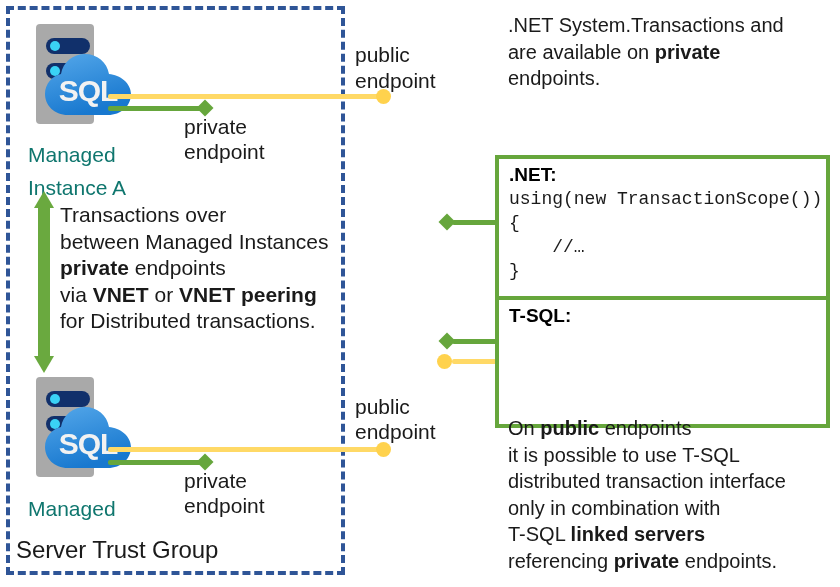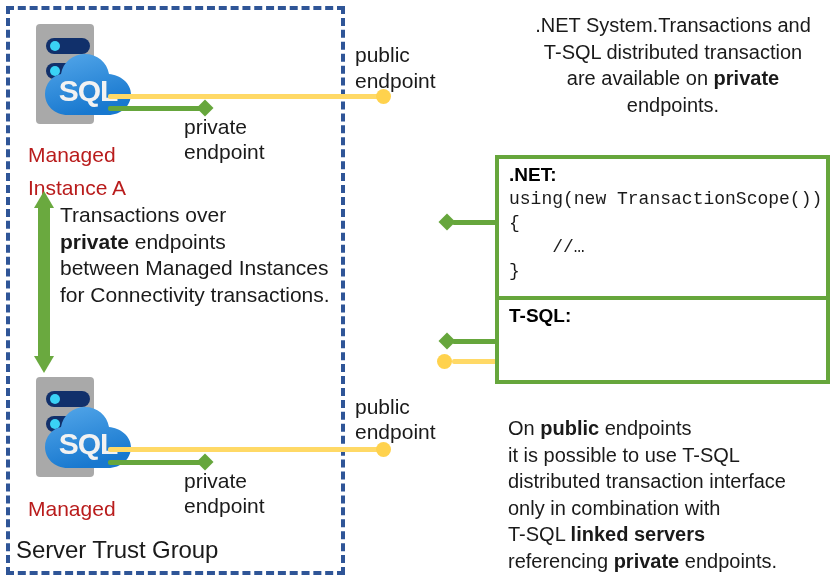--- a/index.html
+++ b/index.html
@@ -35,21 +35,21 @@
   }
   .mi .cloud{position:absolute;left:22px;top:30px;width:88px;height:66px;}
   .mi .cloud svg{display:block;}
   .mi .sqltext{
     position:absolute;left:22px;top:30px;width:88px;height:66px;
     display:flex;align-items:center;justify-content:center;
     color:#f2f2f2;font-size:30px;font-weight:700;letter-spacing:-1px;
     padding-top:12px;box-sizing:border-box;
   }
   .mi-caption{
-    position:absolute;font-size:21px;line-height:25px;color:#b91c1c;white-space:nowrap;
+    position:absolute;font-size:21px;line-height:25px;color:#0f766e;white-space:nowrap;
   }
 
   
   .line{position:absolute;}
   .line.yellow{background:#ffd966;height:5px;border-radius:2px;}
   .line.green{background:#66a63c;height:5px;border-radius:2px;}
   .dot-yellow{
     position:absolute;width:15px;height:15px;border-radius:50%;background:#ffd24d;
   }
   .diamond-green{
@@ -66,21 +66,21 @@
   
   .conn-text{
     position:absolute;left:60px;top:202px;width:290px;
     font-size:21px;line-height:26.5px;color:#1a1a1a;
   }
   .conn-text b{font-weight:700;}
 
   
   .top-text{
     position:absolute;left:508px;top:12px;width:330px;
-    font-size:20px;line-height:26.5px;color:#1a1a1a;text-align:center;
+    font-size:20px;line-height:26.5px;color:#1a1a1a;
   }
   .bottom-text{
     position:absolute;left:508px;top:415px;width:336px;
     font-size:20px;line-height:26.5px;color:#1a1a1a;
   }
   .top-text b,.bottom-text b{font-weight:700;}
 
   
   .code-box{
     position:absolute;border:4px solid #66a63c;background:#ffffff;
@@ -88,21 +88,21 @@
   }
   .code-box .hdr{
     font-family:"Liberation Sans",sans-serif;font-weight:700;font-size:19px;
     line-height:24px;color:#000;
   }
   .code-box pre{
     margin:0;font-family:"Liberation Mono",monospace;font-size:18px;
     line-height:24px;color:#1a1a1a;white-space:pre;
   }
   #net-box{left:495px;top:155px;width:335px;height:158px;}
-  #tsql-box{left:495px;top:296px;width:335px;height:88px;}
+  #tsql-box{left:495px;top:296px;width:335px;height:132px;}
   #tsql-box pre{font-size:17.2px;}
 </style>
 </head>
 <body>
 
 <div class="stage">
 
   <div class="trust-box"></div>
   <div class="trust-label">Server Trust Group</div>
 
@@ -144,23 +144,24 @@
   <div class="dbl-arrow">
     <svg width="24" height="182" viewBox="0 0 24 182">
       <polygon points="12,0 22,17 2,17" fill="#6aa93f"></polygon>
       <polygon points="12,182 22,165 2,165" fill="#6aa93f"></polygon>
       <rect x="6" y="14" width="12" height="154" fill="#6aa93f"></rect>
     </svg>
   </div>
 
   <div class="conn-text">
     <div><span>Transactions over</span></div>
+    <div><span>between Managed Instances</span></div>
     <div><b>private</b><span> endpoints</span></div>
-    <div><span>between Managed Instances</span></div>
-    <div><span>for Connectivity transactions.</span></div>
+    <div><span>via </span><b>VNET</b><span> or </span><b>VNET peering</b></div>
+    <div><span>for Distributed transactions.</span></div>
   </div>
 
   <div class="mi" style="left:22px;top:375px;">
     <div class="server">
       <div class="bar b1">
         <div class="dot"></div>
       </div>
       <div class="bar b2">
         <div class="dot"></div>
       </div>
@@ -185,21 +186,20 @@
   <div class="ep-label" style="left:355px;top:394px;">public</div>
   <div class="ep-label" style="left:355px;top:419px;">endpoint</div>
 
   <div class="line green" style="left:108px;top:460px;width:96px;"></div>
   <div class="diamond-green" style="left:199px;top:456px;"></div>
   <div class="ep-label" style="left:184px;top:468px;">private</div>
   <div class="ep-label" style="left:184px;top:493px;">endpoint</div>
 
   <div class="top-text">
     <div><span>.NET System.Transactions and</span></div>
-    <div><span>T-SQL distributed transaction</span></div>
     <div><span>are available on </span><b>private</b></div>
     <div><span>endpoints.</span></div>
   </div>
 
   <div class="line green" style="left:452px;top:220px;width:46px;"></div>
   <div class="diamond-green" style="left:441px;top:216px;"></div>
 
   <div class="line green" style="left:452px;top:339px;width:46px;"></div>
   <div class="diamond-green" style="left:441px;top:335px;"></div>
   <div class="line yellow" style="left:452px;top:359px;width:46px;"></div>

